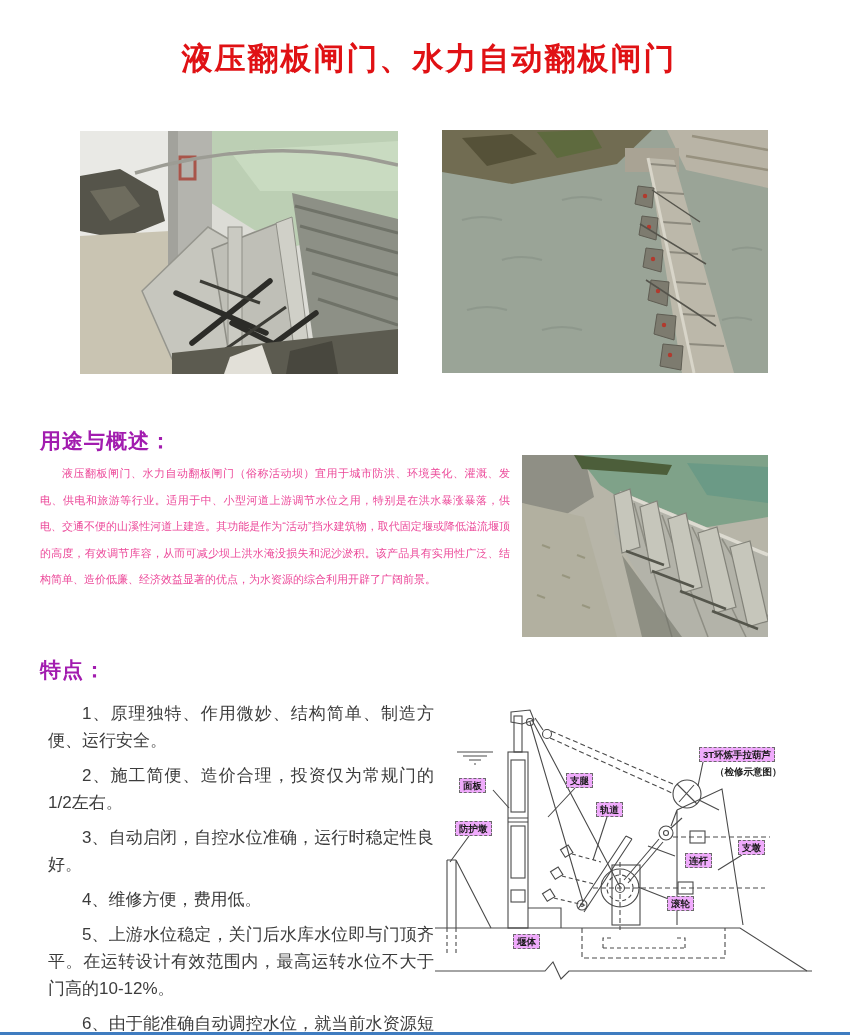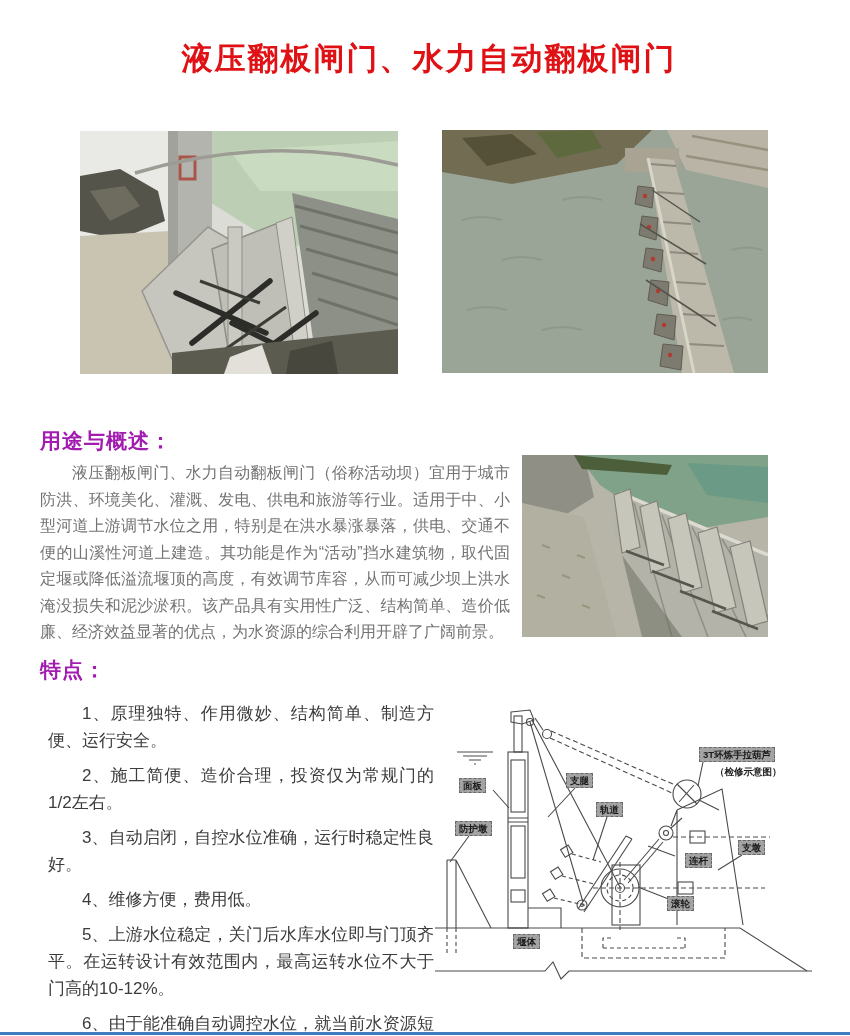--- a/index.html
+++ b/index.html
@@ -16,31 +16,31 @@
   .photo-left{left:80px;top:131px;width:318px;height:243px;}
   .photo-right{left:442px;top:130px;width:326px;height:243px;}
   .photo-mid{left:522px;top:455px;width:246px;height:182px;}
   .sec-heading{
     position:absolute;margin:0;font-size:21px;font-weight:bold;color:#a21caf;letter-spacing:1px;
   }
   .h-overview{left:40px;top:427px;}
   .h-features{left:40px;top:656px;}
   .overview-body{
     position:absolute;left:40px;top:460px;width:470px;margin:0;
-    font-size:16px;line-height:26.5px;text-align:justify;text-indent:2em;color:#737373;
+    font-size:11px;line-height:26.5px;text-align:justify;text-indent:2em;color:#ec4899;
   }
   .features{
     position:absolute;left:40px;top:692px;width:402px;
     font-size:17px;line-height:27px;text-align:justify;color:#3c3c3c;
   }
   .features p{margin:8px;text-indent:2em;}
   .diagram{position:absolute;left:435px;top:690px;width:415px;height:332px;}
   .diagram svg{position:absolute;left:0;top:0;}
   .dlabel{
-    position:absolute;border:1px dashed #6a6a6a;background:#a3a3a3;
+    position:absolute;border:1px dashed #6a6a6a;background:#f0abfc;
     font-size:9.5px;line-height:11px;color:#1a1a1a;padding:1px 3px;white-space:nowrap;font-weight:bold;
   }
   .dsub{
     position:absolute;font-size:9.5px;color:#1a1a1a;white-space:nowrap;font-weight:bold;margin-left:8px;
   }
   .dcaption{
     position:absolute;left:0;top:306px;width:100%;text-align:center;
     font-size:14px;font-weight:bold;color:#1c1c1c;letter-spacing:1.5px;
   }
   .bottom-rule{position:absolute;left:0;top:1032px;width:850px;height:3px;background:#3f7cc0;}

